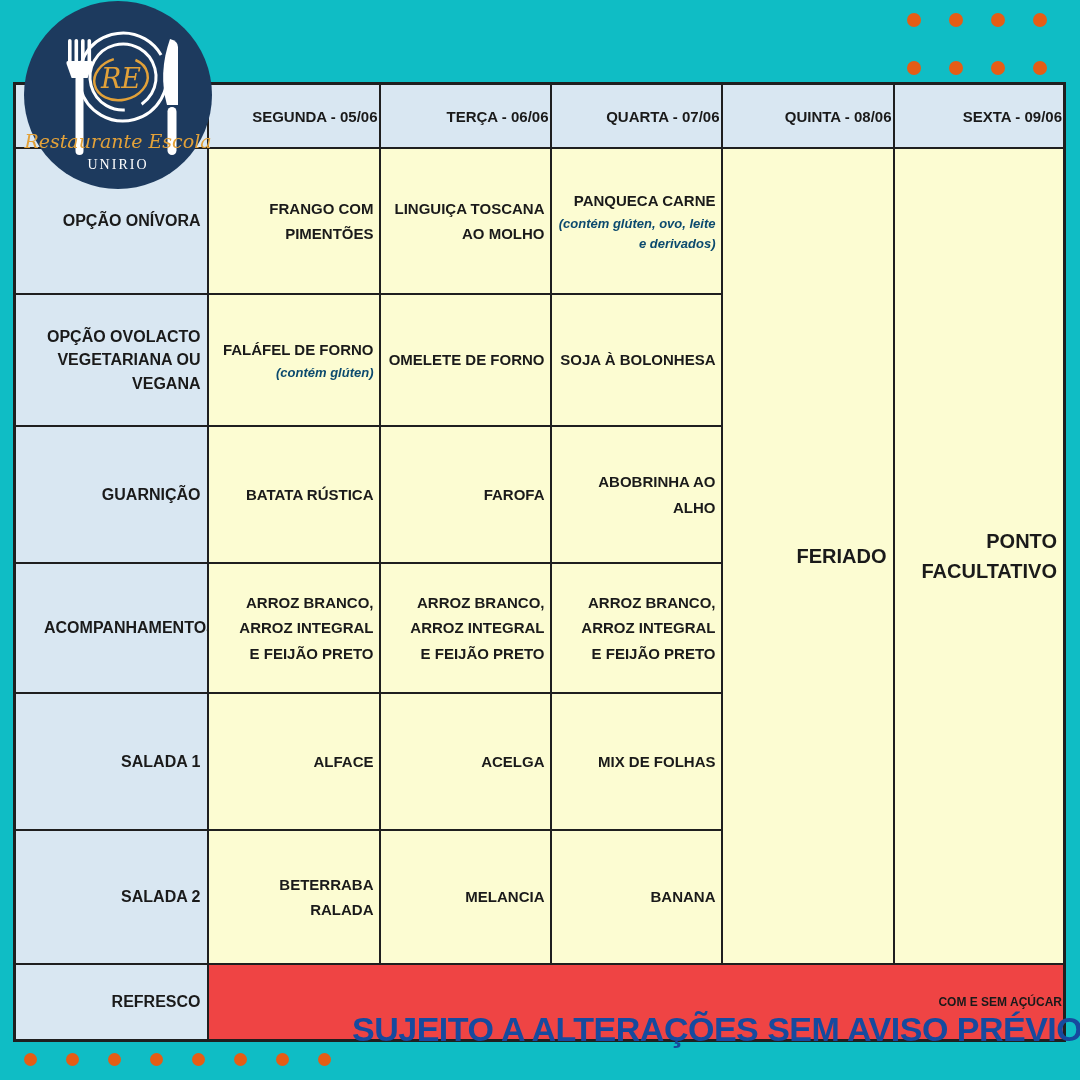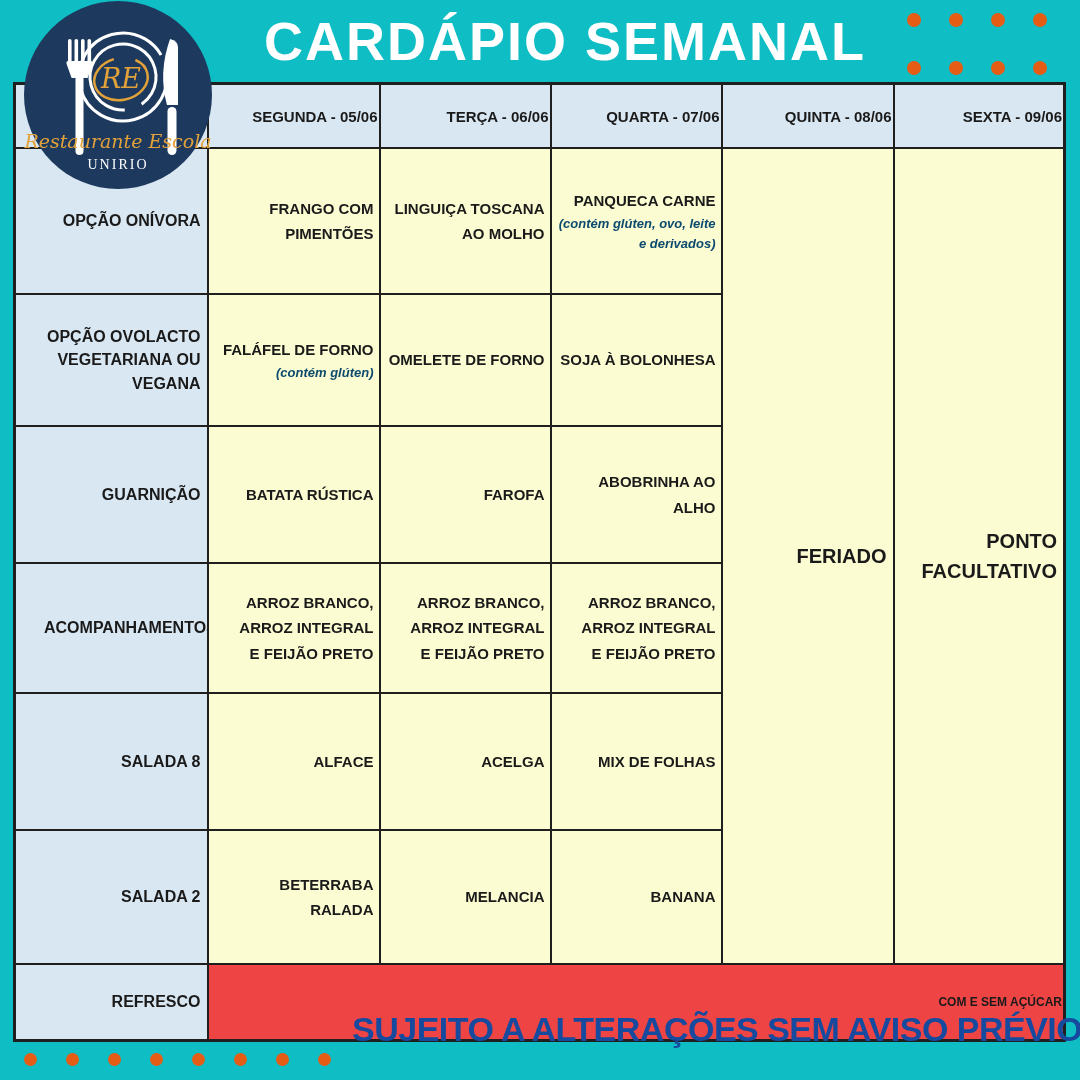--- a/index.html
+++ b/index.html
@@ -60,21 +60,20 @@
     position:absolute; left:352px; top:1010px; width:700px;
     text-align:center; color:#164a9e; font-size:34px; font-weight:bold;
     letter-spacing:-0.5px; white-space:nowrap;
   }
 </style>
 </head>
 <body>
 
 <div class="page">
 
-  <div class="title">CARDÁPIO SEMANAL</div>
 
   <div class="dots dots-top-right">
       <div class="dot"></div>
       <div class="dot"></div>
       <div class="dot"></div>
       <div class="dot"></div>
       <div class="dot"></div>
       <div class="dot"></div>
       <div class="dot"></div>
       <div class="dot"></div>
@@ -172,21 +171,21 @@
       </td>
       <td class="data">
         <div>ARROZ BRANCO, ARROZ INTEGRAL E FEIJÃO PRETO</div>
       </td>
       <td class="data">
         <div>ARROZ BRANCO, ARROZ INTEGRAL E FEIJÃO PRETO</div>
       </td>
     </tr>
 
     <tr class="r5">
-      <td class="label">SALADA 8</td>
+      <td class="label">SALADA 1</td>
       <td class="data">
         <div>ALFACE</div>
       </td>
       <td class="data">
         <div>ACELGA</div>
       </td>
       <td class="data">
         <div>MIX DE FOLHAS</div>
       </td>
     </tr>

